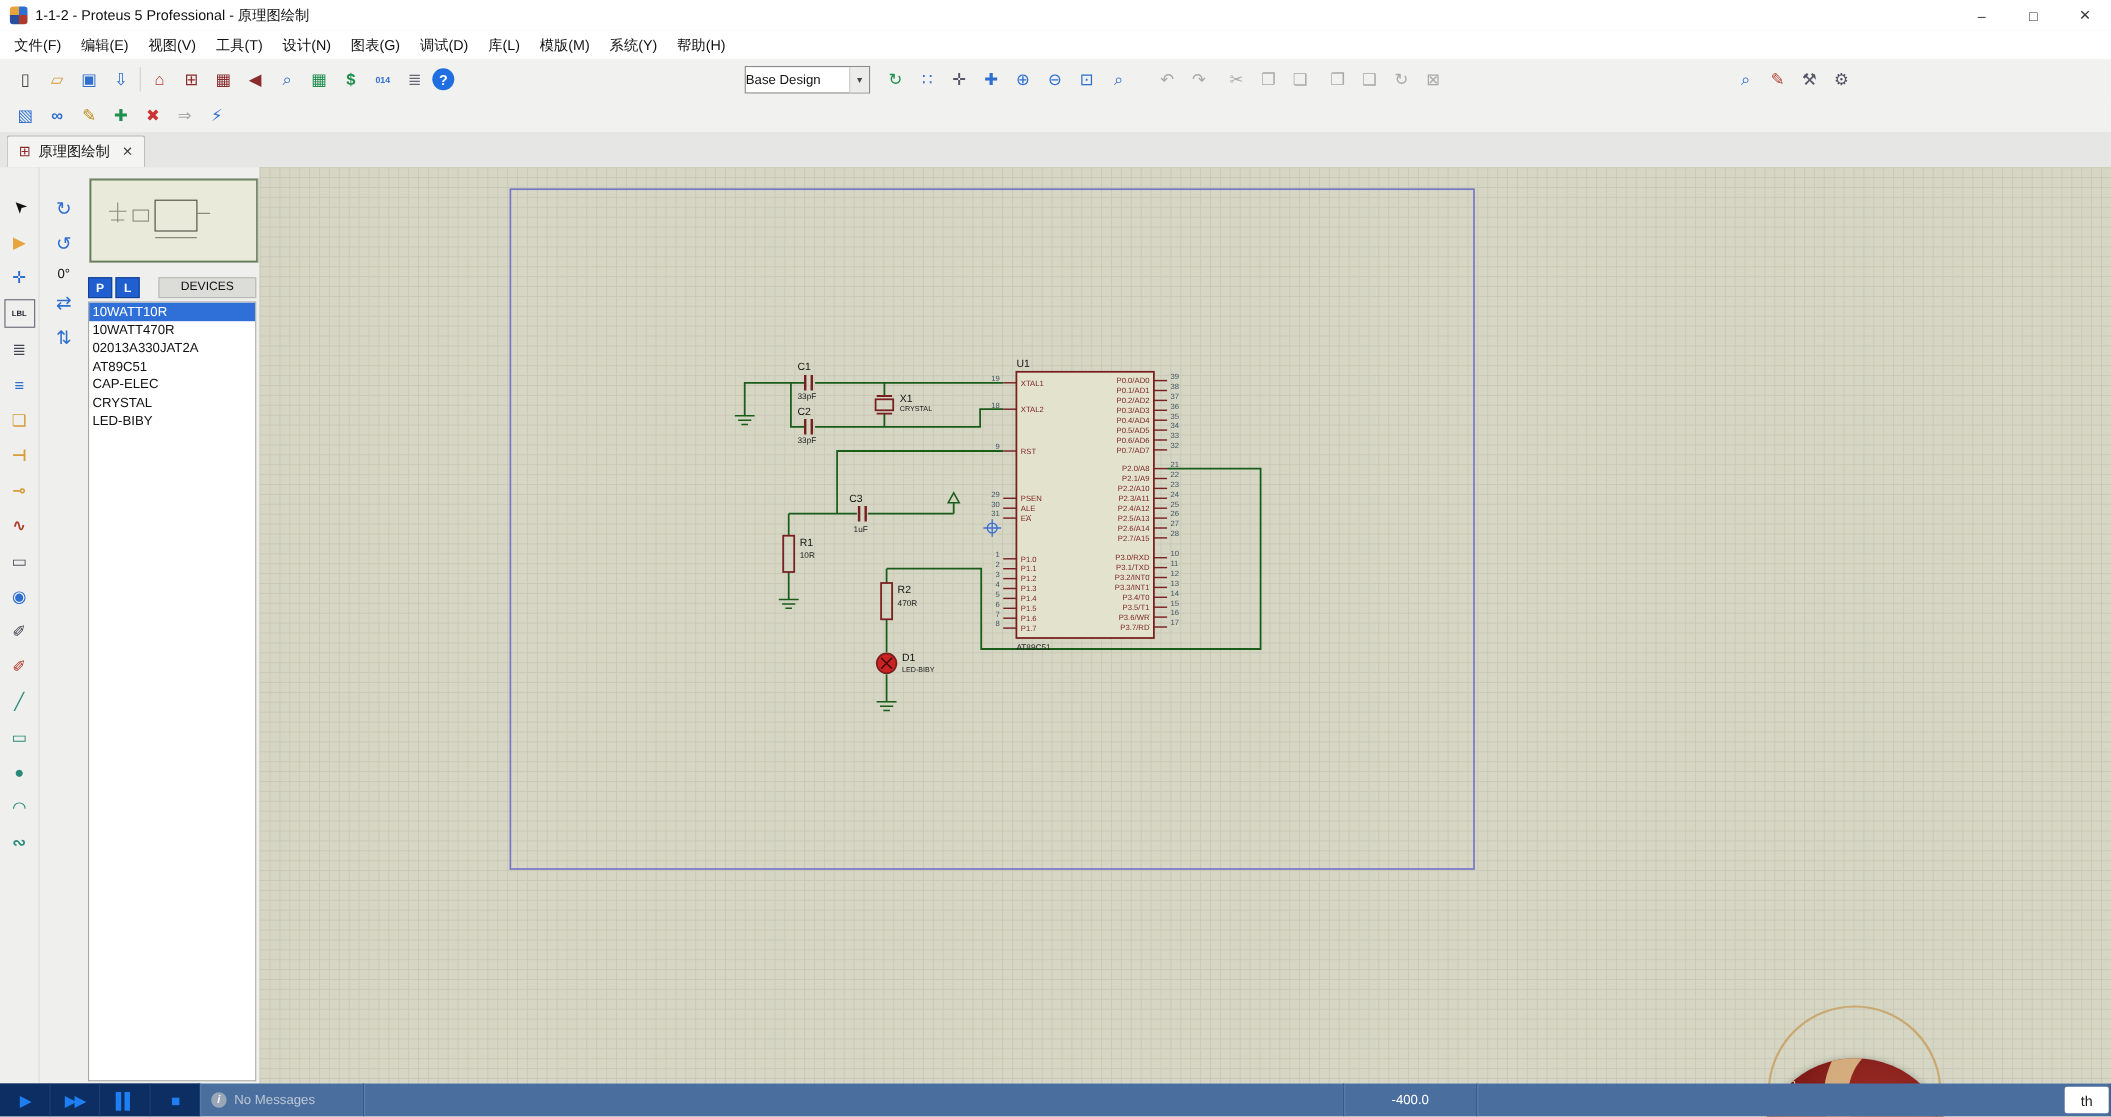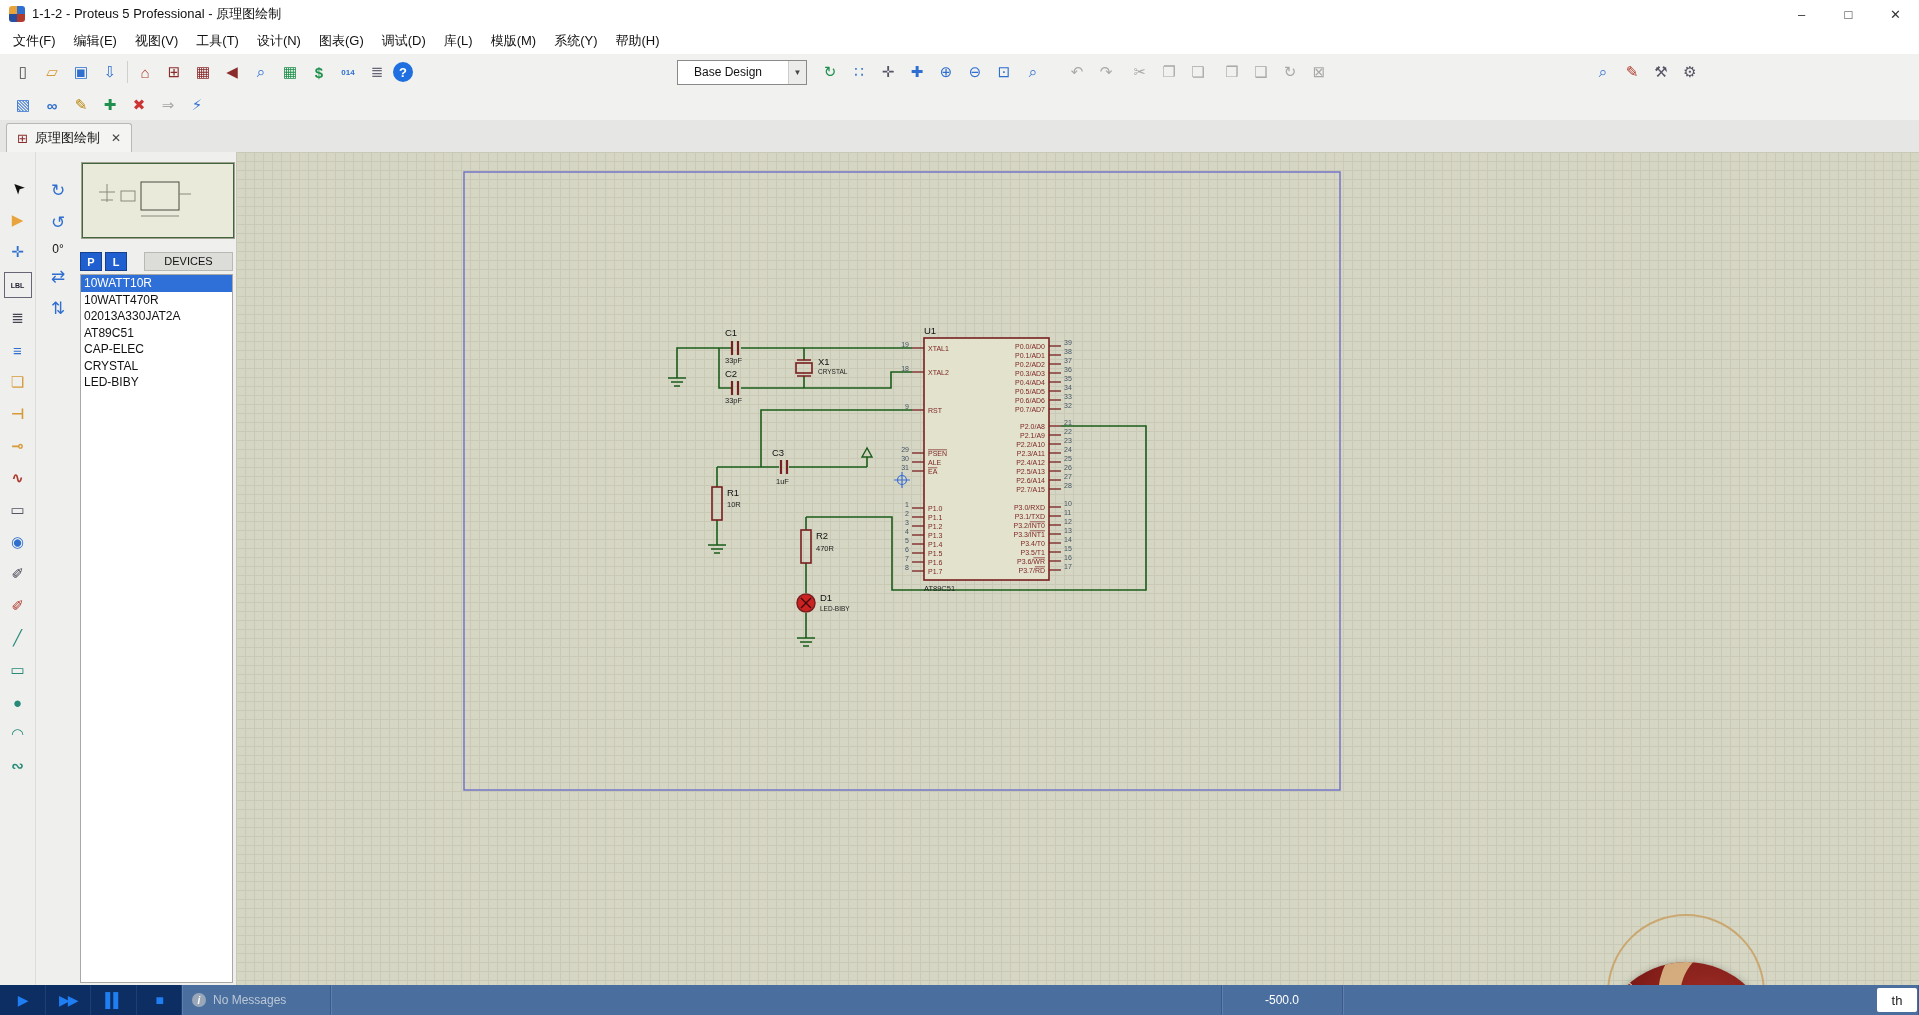--- a/index.html
+++ b/index.html
@@ -22,21 +22,21 @@
 
   
   .toolbar1{position:absolute;top:54px;left:0;right:0;height:36px;background:#f1f1ef;
             border-bottom:1px solid #dddddb;display:flex;align-items:center;padding-left:10px;}
   .toolbar2{position:absolute;top:90px;left:0;right:0;height:30px;background:#f1f1ef;
             border-bottom:1px solid #d8d8d6;display:flex;align-items:center;padding-left:10px;}
   .tgroup{display:flex;align-items:center;gap:3px;}
   .tbtn{width:26px;height:26px;display:flex;align-items:center;justify-content:center;font-size:15px;}
   .tsep{width:1px;height:22px;background:#d0d0ce;margin:0 4px;}
   .design-select{margin-left:264px;width:112px;height:23px;background:#fff;border:1px solid #8a8a8a;
-                 display:flex;align-items:center;font-size:12px;padding-left:16px;}
+                 display:flex;align-items:center;font-size:12px;padding-left:0;}
   .design-select .arrow{margin-left:auto;width:17px;height:100%;display:flex;align-items:center;
                  justify-content:center;font-size:8px;color:#444;background:#ececea;border-left:1px solid #ccc;}
   .ml10{margin-left:10px}.ml18{margin-left:18px}.ml8{margin-left:8px}.ml258{margin-left:258px}
 
   
   .tabbar{position:absolute;top:120px;left:0;right:0;height:32px;background:#e6e6e4;
           border-bottom:1px solid #cfcfcd;display:flex;align-items:flex-end;padding-left:6px;}
   .tab{height:28px;background:#f4f4f2;border:1px solid #b8b8b6;border-bottom:none;border-radius:3px 3px 0 0;
        display:flex;align-items:center;padding:0 10px;font-size:13px;gap:7px;}
   .tab-icon{color:#8a2c2c;font-size:13px;}
@@ -500,16 +500,16 @@
     <span class="simbtn">▶</span>
     <span class="simbtn">▶▶</span>
     <span class="simbtn">▌▌</span>
     <span class="simbtn">■</span>
   </div>
   <div class="sb-sec sb-msg">
     <span class="info-dot">i</span>
     <span>No Messages</span>
   </div>
   <div class="sb-sec sb-fill"></div>
-  <div class="sb-sec sb-coord">-500.0</div>
+  <div class="sb-sec sb-coord">-400.0</div>
   <div class="sb-sec sb-tail"></div>
   <div class="sb-units">th</div>
 </div>
 
 </body></html>

